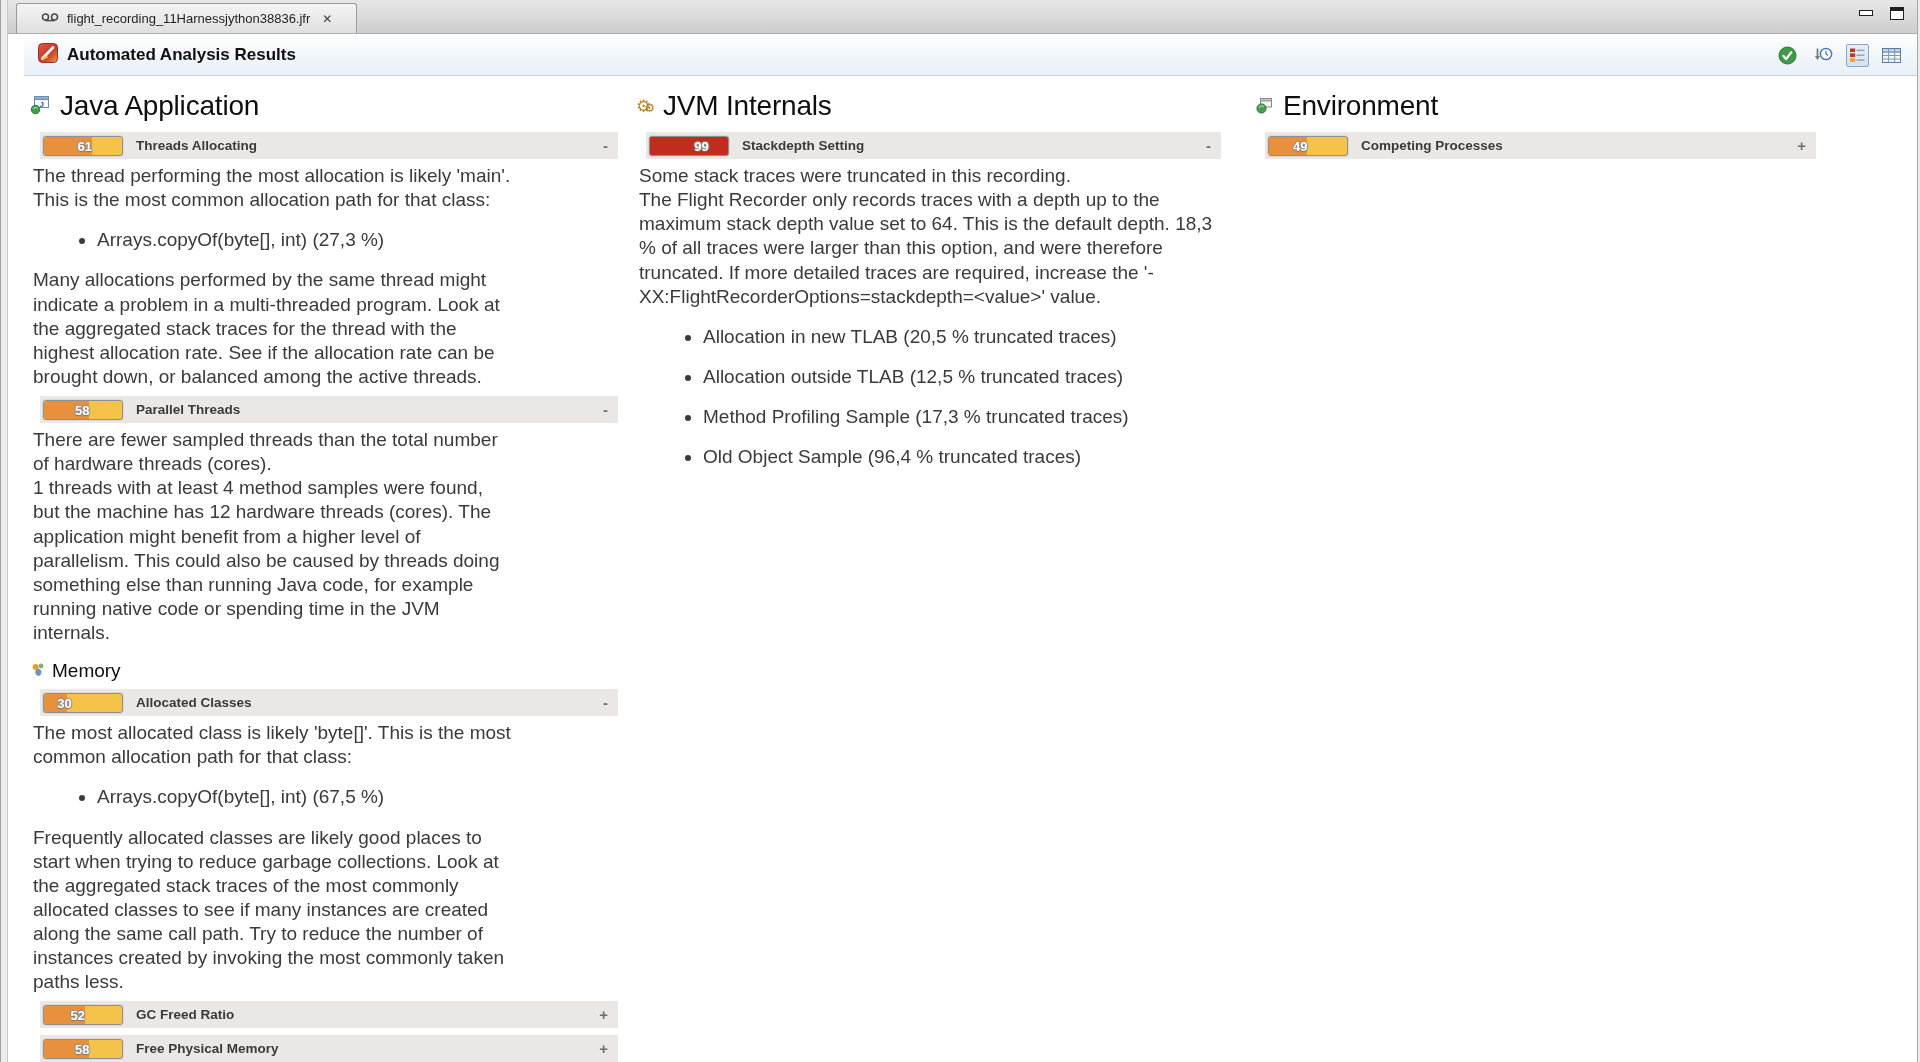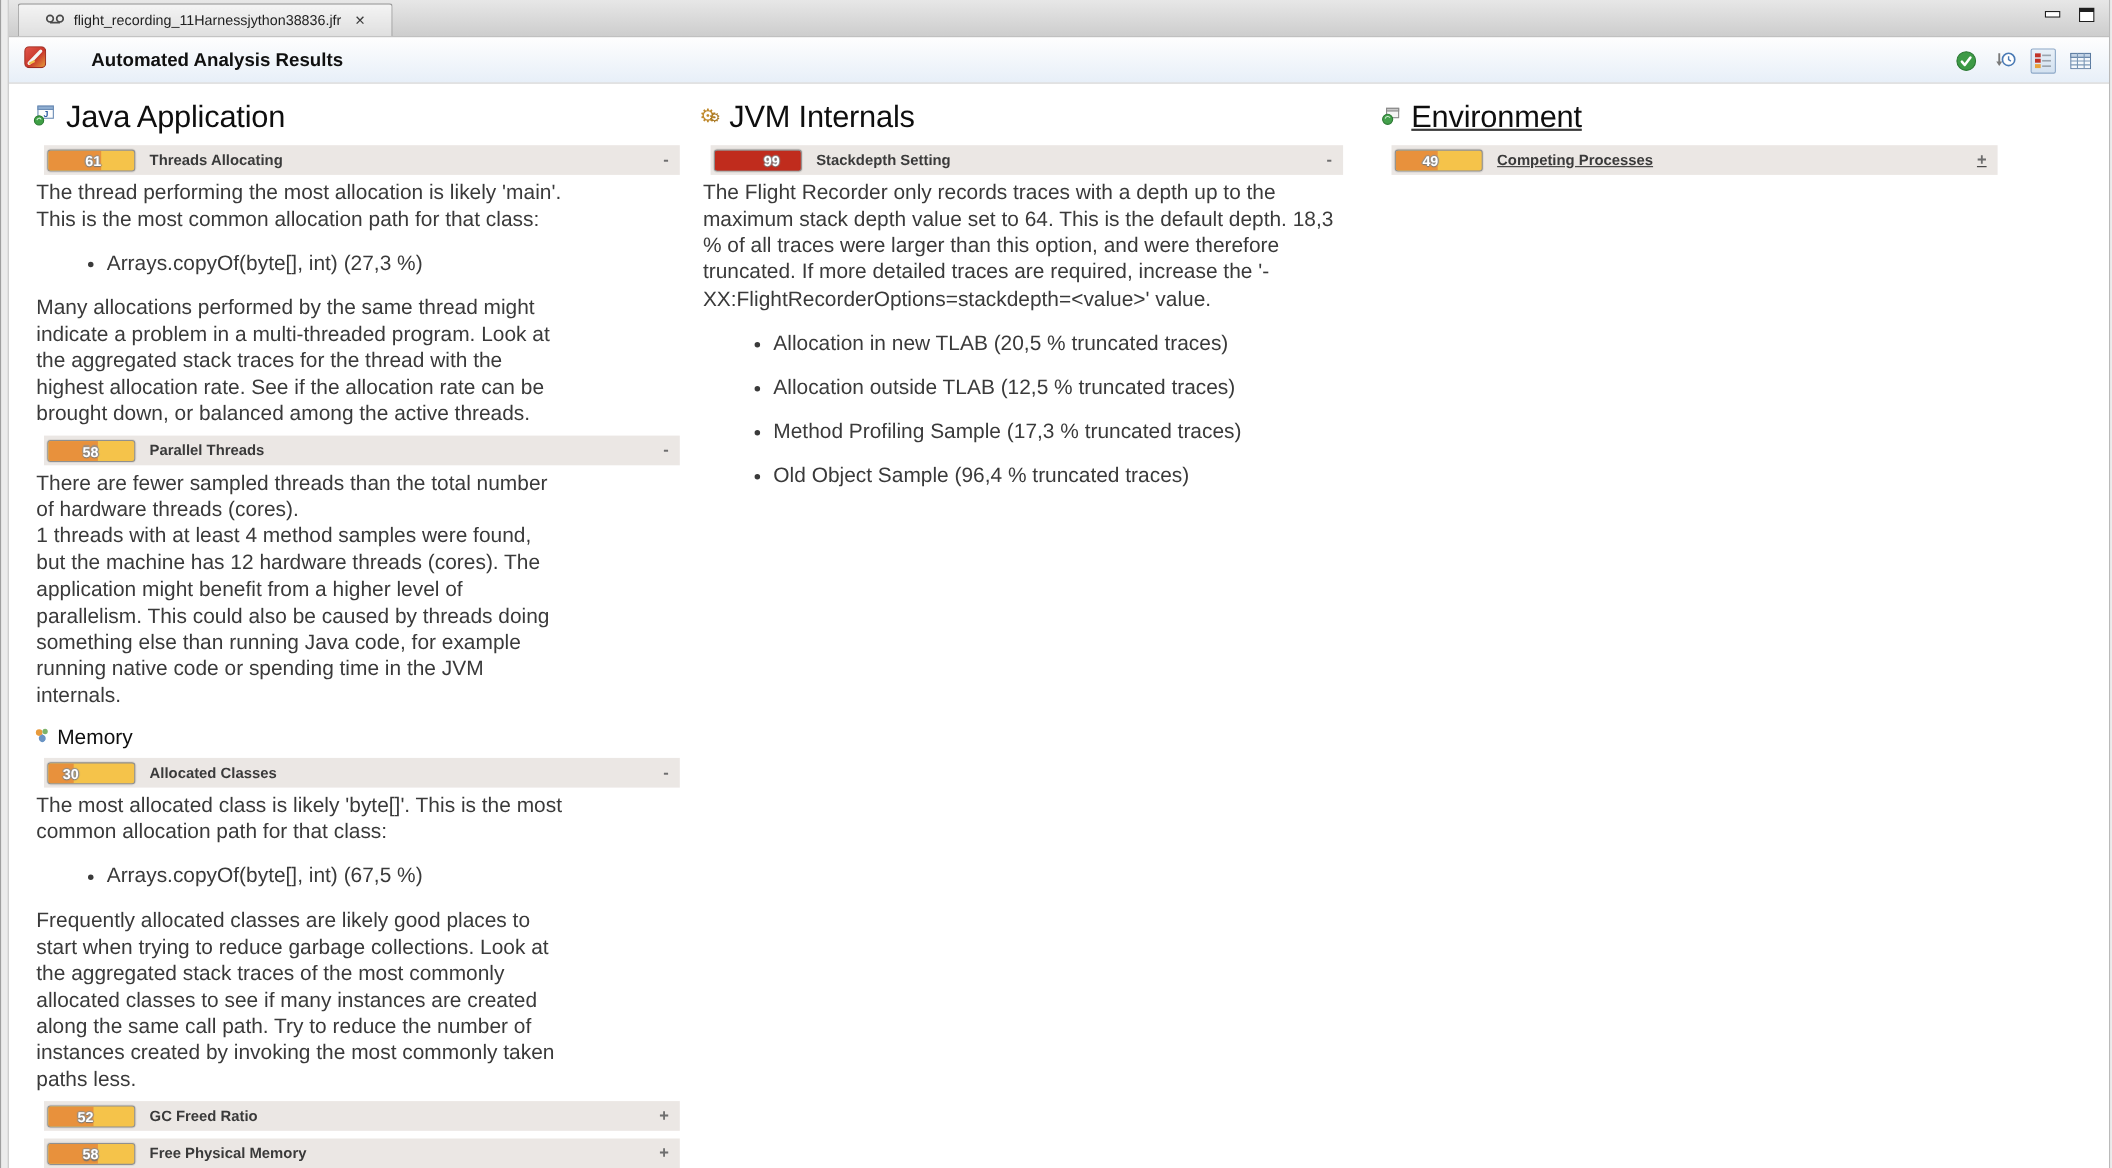--- a/index.html
+++ b/index.html
@@ -17,32 +17,32 @@
     border-bottom:1px solid #ABABAB; display:flex; position:relative; }
   .tab { margin-left:8px; margin-top:3px; display:flex; align-items:center; gap:8px;
     padding:0 24px; background:linear-gradient(#F4F4F4,#DFDFDF);
     border:1px solid #9a9a9a; border-bottom:none; border-radius:3px 3px 0 0;
     font-size:13px; color:#1f1f1f; }
   .tab-close { font-size:12px; color:#3c3c3c; font-weight:bold; margin-left:4px; cursor:default; }
   .win-controls { position:absolute; right:16px; top:7px; display:flex; gap:17px; align-items:flex-start; }
   .win-min { width:14px; height:6px; border:1px solid #1f1f1f; background:#fff; margin-top:3px; }
   .win-max { width:14px; height:13px; border:1px solid #1f1f1f; border-top-width:4px; background:#fff; }
   
-  .formheader { height:42px; margin-left:8px; background:linear-gradient(#FEFEFE,#E7EFF8);
-    border-bottom:1px solid #CFCFCF; display:flex; align-items:center; padding:0 14px; position:relative;gap:32px; }
+  .formheader { height:42px; margin-left:24px; background:linear-gradient(#FEFEFE,#E7EFF8);
+    border-bottom:1px solid #CFCFCF; display:flex; align-items:center; padding:0 14px; position:relative; }
   .ptitle { font-size:17px; font-weight:bold; color:#101010; margin-left:9px; }
   .header-actions { position:absolute; right:16px; top:0; height:42px; display:flex; align-items:center; gap:10px; }
   .hbtn { display:flex; align-items:center; justify-content:center; padding:2px; border:1px solid transparent; }
   .hbtn.pressed { border:1px solid #8AA6C6; background:linear-gradient(#E8F0F8,#D3E1F0); border-radius:2px; }
   
   .content { margin-left:8px; padding:14px 0 0 22px; display:flex; align-items:flex-start; }
   .col { flex:none; }
   .col1 { width:588px; }
   .col2 { width:585px; margin-left:18px; }
-  .col3 { width:620px; margin-left:34px;text-decoration:underline; }
+  .col3 { width:620px; margin-left:34px; }
   h1.colhead { font-size:28px; font-weight:400; color:#0e0e0e; margin:0 0 10px 0;
     display:flex; align-items:center; gap:9px; letter-spacing:-0.2px; }
   h2.grouphead { font-size:19px; font-weight:400; color:#0e0e0e; margin:15px 0 6px 1px;
     display:flex; align-items:center; gap:6px; }
   .gears { color:#C08A2D; font-size:17px; letter-spacing:-7px; margin-right:6px; }
   .gears .g2 { font-size:12px; color:#A97925; }
   .exc { font-size:12px; letter-spacing:0; }
   
   .result-row { display:flex; align-items:center; background:#EBE7E4;
     margin:7px 0 5px 10px; padding:3px 10px 3px 3px; height:27px; }
@@ -254,20 +254,21 @@
 
     <div class="result-row">
       <span class="badge crit">
         <span class="fill" style="width: 99%;"></span>
           <span class="score" style="left: 78%;">99</span>
       </span>
       <span class="label">Stackdepth Setting</span>
       <span class="toggle">-</span>
     </div>
     <div class="desc">
+      <p>Some stack traces were truncated in this recording.</p>
       <p>The Flight Recorder only records traces with a depth up to the maximum stack depth value set to 64. This is the default depth. 18,3 % of all traces were larger than this option, and were therefore truncated. If more detailed traces are required, increase the '-XX:FlightRecorderOptions=stackdepth=&lt;value&gt;' value.</p>
       <ul>
         <li>Allocation in new TLAB (20,5 % truncated traces)</li>
         <li>Allocation outside TLAB (12,5 % truncated traces)</li>
         <li>Method Profiling Sample (17,3 % truncated traces)</li>
         <li>Old Object Sample (96,4 % truncated traces)</li>
       </ul>
     </div>
   </div>
 

